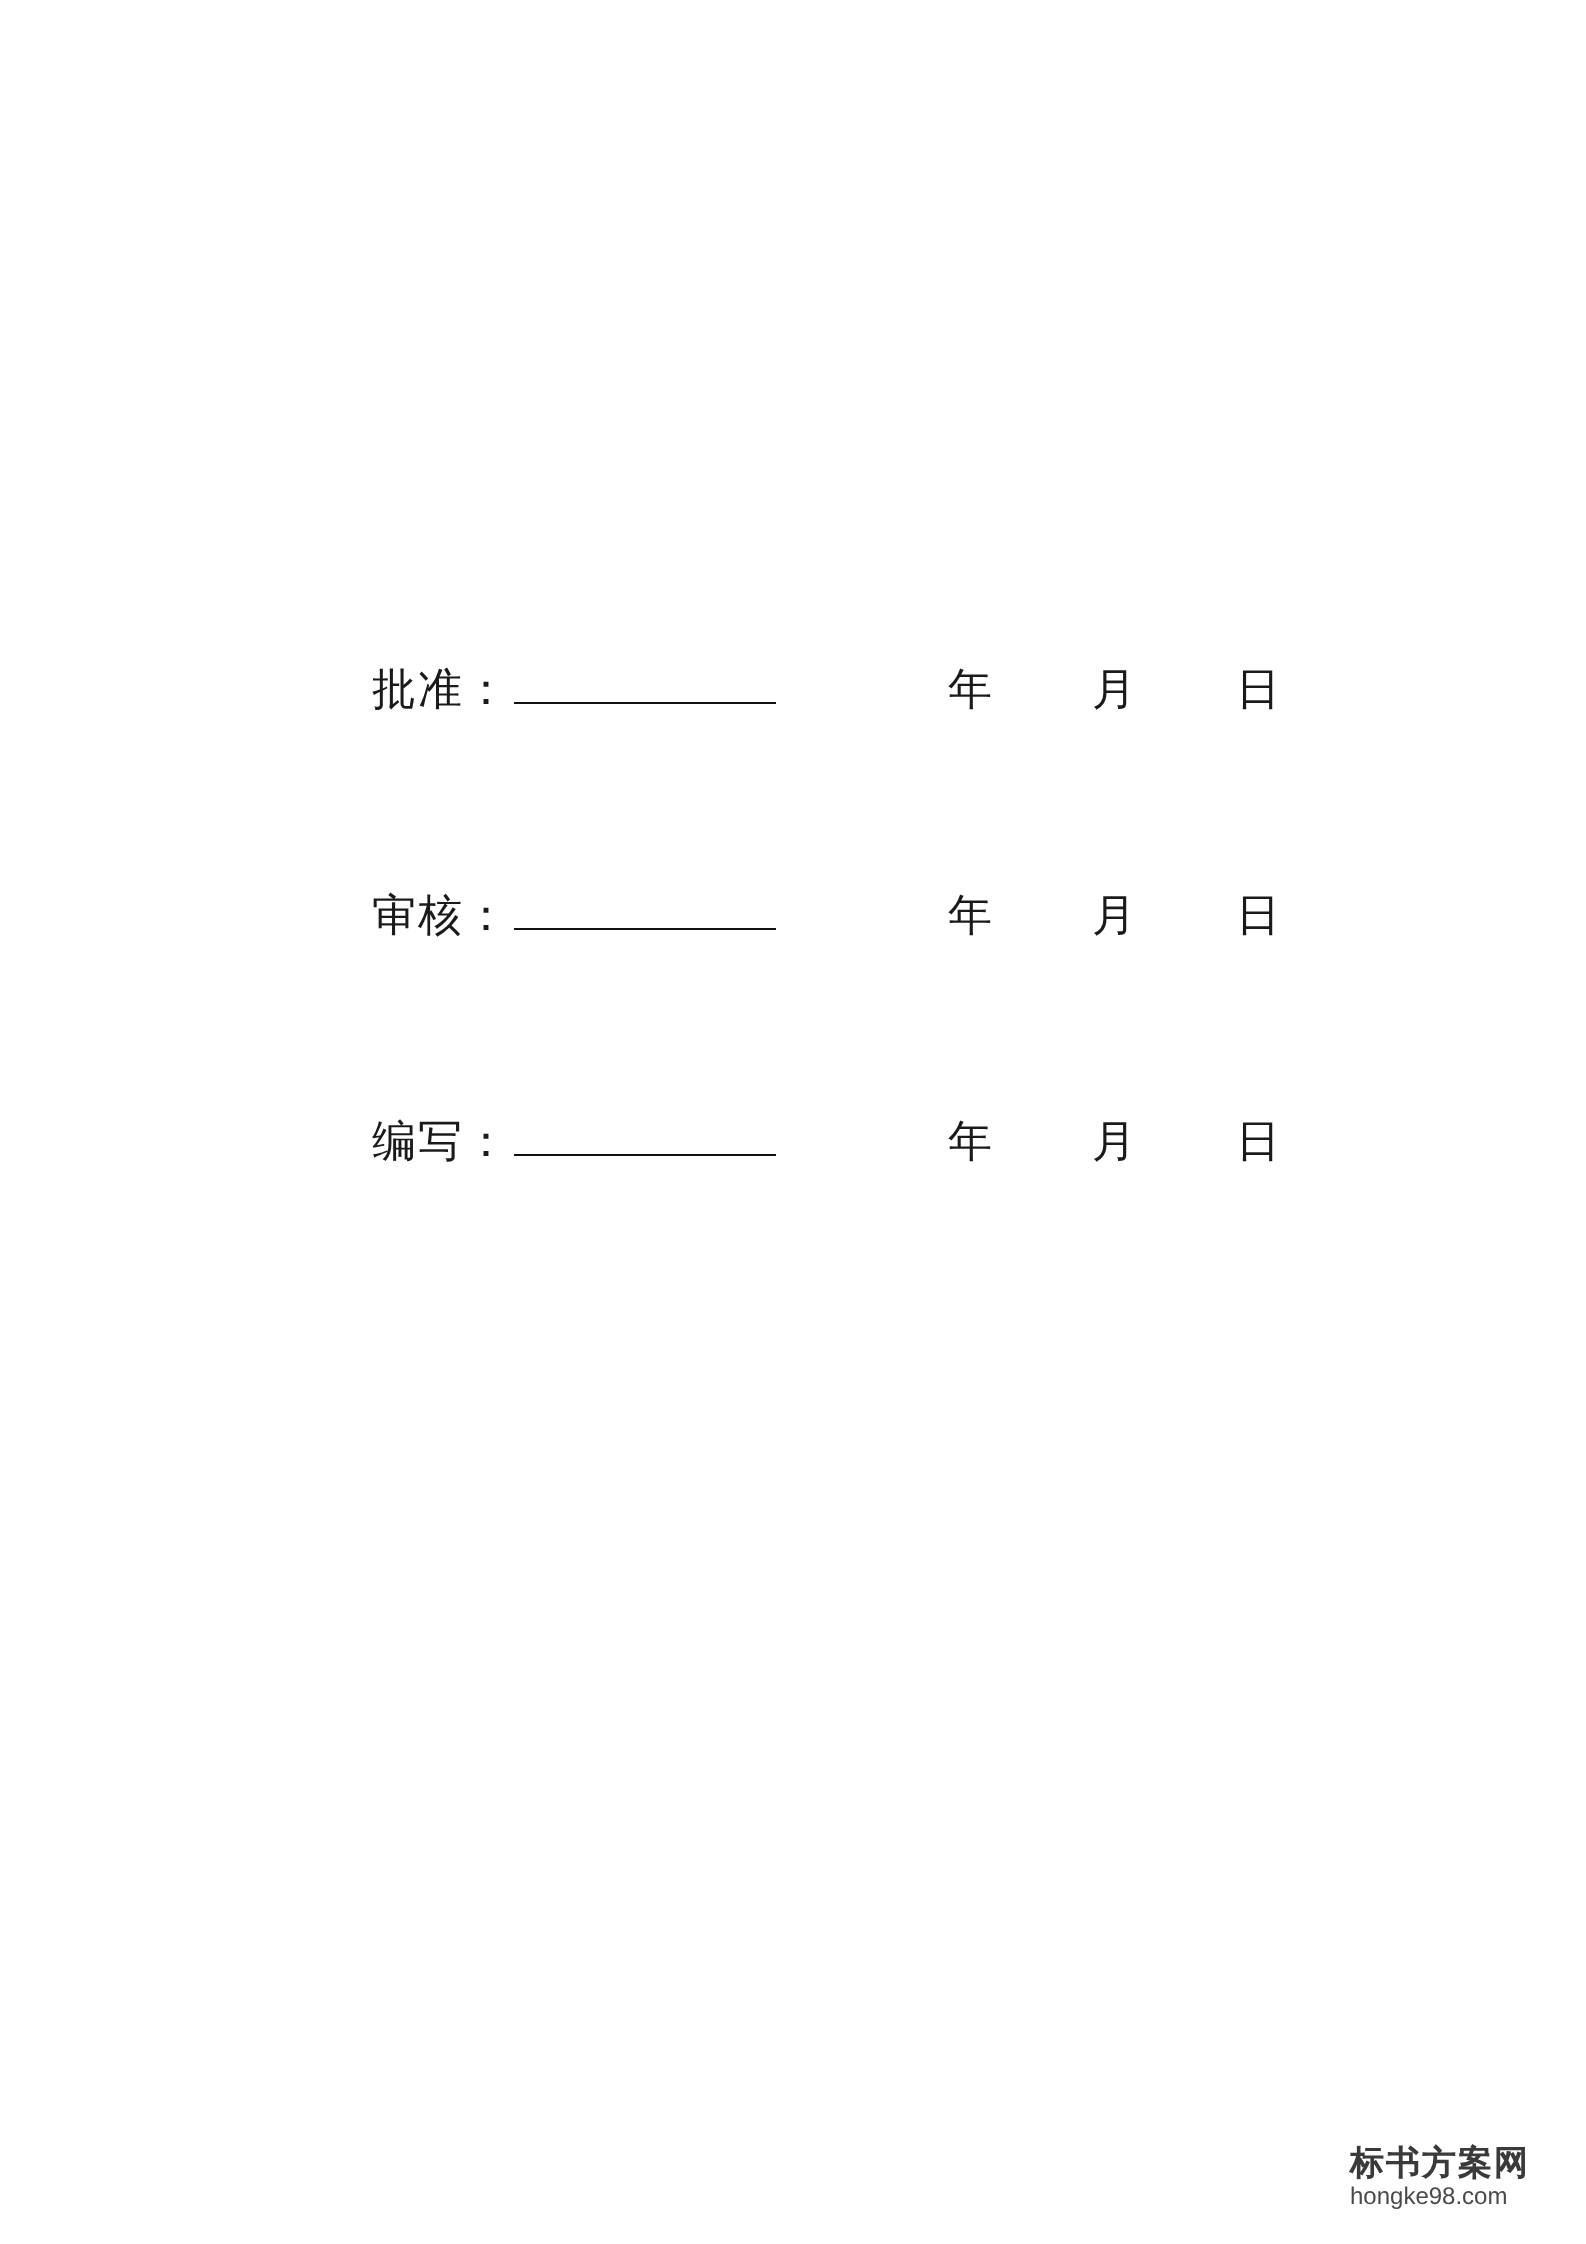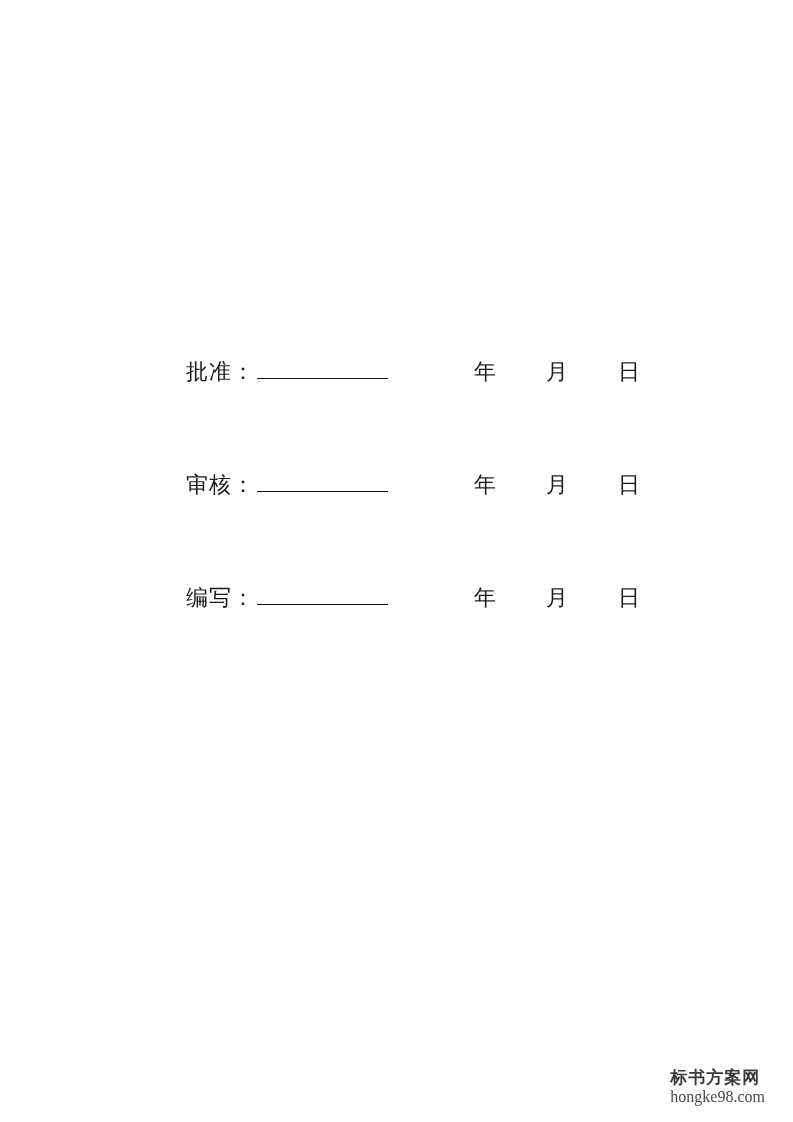--- a/index.html
+++ b/index.html
@@ -32,21 +32,20 @@
   .sig-row {
     display: flex;
     align-items: baseline;
     height: 113px;
   }
 
   .sig-label {
     font-size: 22px;
     letter-spacing: 1px;
     white-space: nowrap;
-    margin-top: 27px;
   }
 
   .sig-line {
     display: inline-block;
     width: 131px;
     border-bottom: 1.4px solid #111111;
     height: 20px;
     margin-left: 2px;
   }
 
@@ -77,22 +76,22 @@
 
   .wm-top {
     font-family: "DejaVu Sans", "Liberation Sans", sans-serif;
     font-size: 17px;
     font-weight: bold;
     color: #3a3a3a;
     letter-spacing: 1px;
   }
 
   .wm-bottom {
-    font-family: Liberation Serif, serif;
-    font-size: 16px;
+    font-family: Liberation Sans, sans-serif;
+    font-size: 12px;
     color: #4a4a4a;
     letter-spacing: 0px;
   }
 </style>
 </head>
 <body>
 
 <div class="page">
 
   <div class="signature-block">

